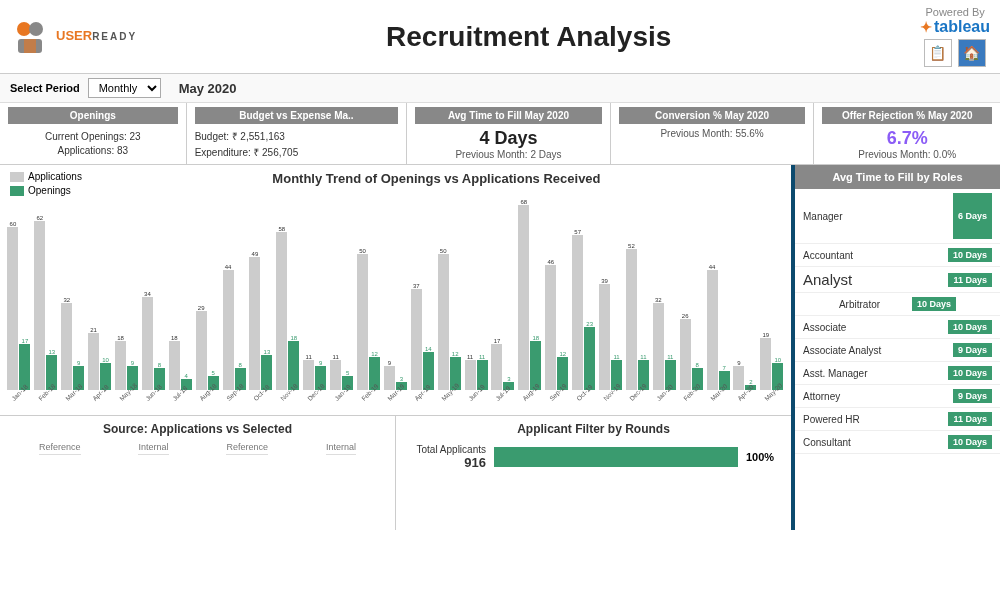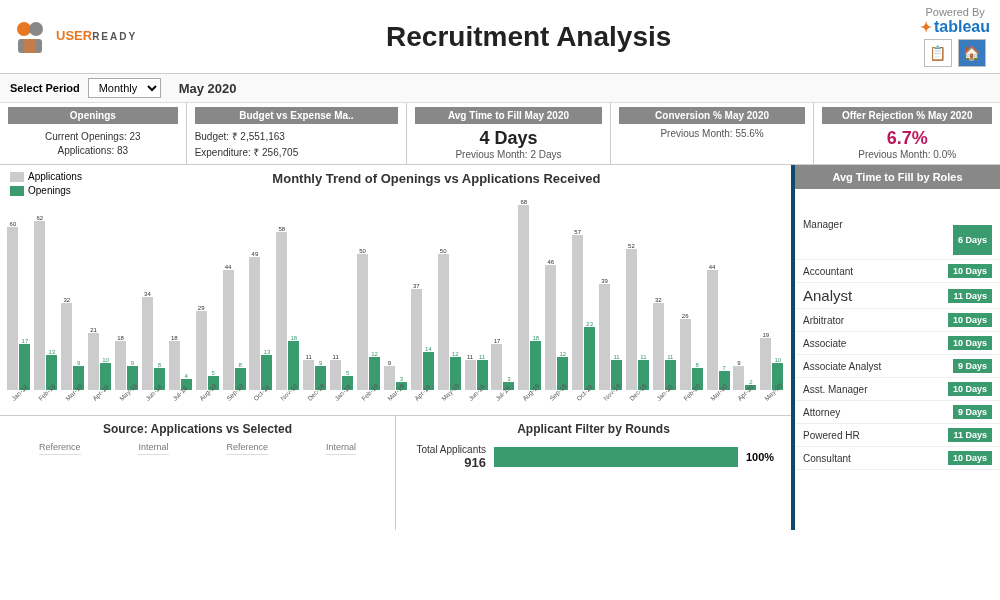--- a/index.html
+++ b/index.html
@@ -66,21 +66,21 @@
     <div style="font-size:10px;color:#555;text-align:center;">Previous Month: 2 Days</div>
   </div>
 
   <div style="flex:1.1;border-right:1px solid #ccc;padding:4px 8px;">
     <div style="background:#888;color:#fff;text-align:center;padding:3px;font-size:10px;font-weight:bold;margin-bottom:4px;">Conversion % May 2020</div>
     <div style="font-size:10px;color:#555;text-align:center;">Previous Month: 55.6%</div>
   </div>
 
   <div style="flex:1;padding:4px 8px;">
     <div style="background:#888;color:#fff;text-align:center;padding:3px;font-size:10px;font-weight:bold;margin-bottom:4px;">Offer Rejection % May 2020</div>
-    <div style="font-size:18px;font-weight:bold;color:#be185d;text-align:center;">6.7%</div>
+    <div style="font-size:18px;font-weight:bold;color:#8b5cf6;text-align:center;">6.7%</div>
     <div style="font-size:10px;color:#555;text-align:center;">Previous Month: 0.0%</div>
   </div>
 </div>
 
 <div style="display:flex;height:365px;">
 
   <div style="flex:1;border-right:4px solid #0c4a6e;display:flex;flex-direction:column;overflow:hidden;">
 
     <div style="display:flex;align-items:flex-start;padding:6px 10px 2px;">
       <div style="display:flex;flex-direction:column;gap:3px;margin-right:10px;">
@@ -504,31 +504,31 @@
       </div>
     </div>
   </div>
 
   <div style="width:205px;display:flex;flex-direction:column;">
     <div style="background:#888;color:#fff;text-align:center;padding:6px;font-size:11px;font-weight:bold;">Avg Time to Fill by Roles</div>
     <div id="roles-list" style="overflow-y:auto;flex:1;">
 
     <div style="display: flex; align-items: center; justify-content: space-between; padding: 4px 8px; border-bottom: 1px solid rgb(238, 238, 238);">
     <span style="font-size:10px;color:#333;">Manager</span>
-    <span style="background:#3a9b6f;color:#fff;font-size:9px;padding:10px 5px;font-weight:bold;margin-top:32px;">6 Days</span>
+    <span style="background:#3a9b6f;color:#fff;font-size:9px;padding:18px 5px;font-weight:bold;">6 Days</span>
   </div>
         <div style="display: flex; align-items: center; justify-content: space-between; padding: 4px 8px; border-bottom: 1px solid rgb(238, 238, 238);">
     <span style="font-size:10px;color:#333;">Accountant</span>
     <span style="background:#3a9b6f;color:#fff;font-size:9px;padding:2px 5px;font-weight:bold;">10 Days</span>
   </div>
         <div style="display: flex; align-items: center; justify-content: space-between; padding: 4px 8px; border-bottom: 1px solid rgb(238, 238, 238);">
     <span style="font-size:15px;color:#333;">Analyst</span>
     <span style="background:#3a9b6f;color:#fff;font-size:9px;padding:2px 5px;font-weight:bold;">11 Days</span>
   </div>
-        <div style="display: flex; align-items: center; justify-content: space-between; padding: 4px 8px; border-bottom: 1px solid rgb(238, 238, 238); gap: 32px;">
+        <div style="display: flex; align-items: center; justify-content: center; padding: 4px 8px; border-bottom: 1px solid rgb(238, 238, 238); gap: 32px;">
     <span style="font-size:10px;color:#333;">Arbitrator</span>
     <span style="background:#3a9b6f;color:#fff;font-size:9px;padding:2px 5px;font-weight:bold;">10 Days</span>
   </div>
         <div style="display: flex; align-items: center; justify-content: space-between; padding: 4px 8px; border-bottom: 1px solid rgb(238, 238, 238);">
     <span style="font-size:10px;color:#333;">Associate</span>
     <span style="background:#3a9b6f;color:#fff;font-size:9px;padding:2px 5px;font-weight:bold;">10 Days</span>
   </div>
         <div style="display: flex; align-items: center; justify-content: space-between; padding: 4px 8px; border-bottom: 1px solid rgb(238, 238, 238);">
     <span style="font-size:10px;color:#333;">Associate Analyst</span>
     <span style="background:#3a9b6f;color:#fff;font-size:9px;padding:2px 5px;font-weight:bold;">9 Days</span>

